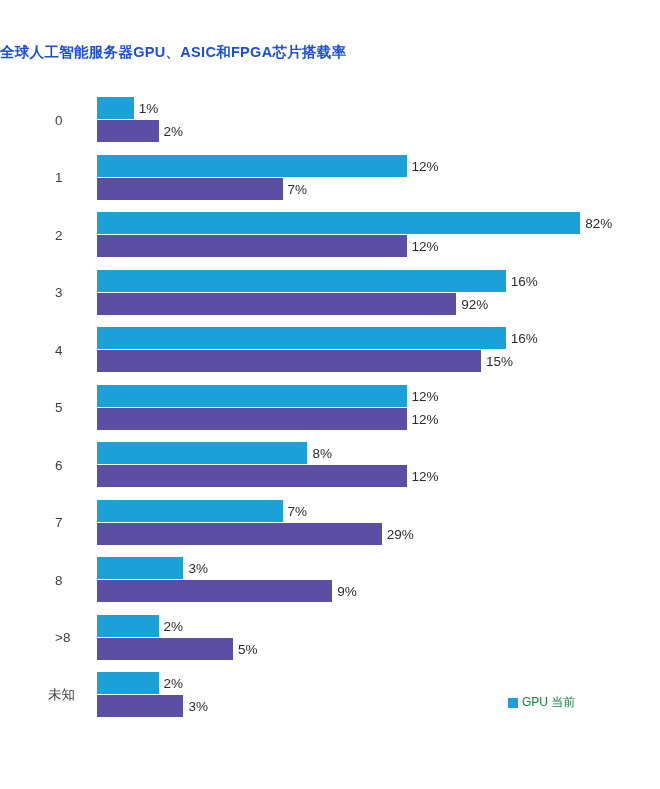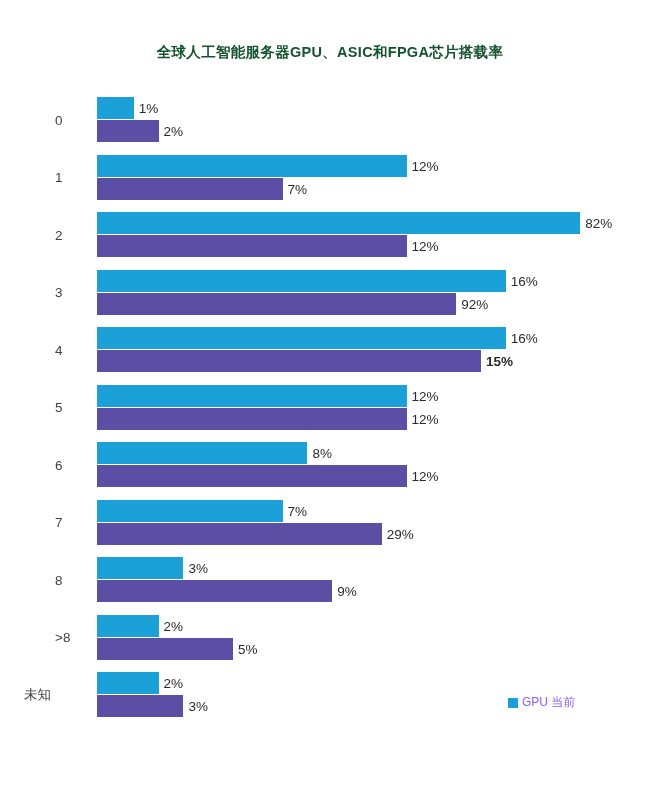--- a/index.html
+++ b/index.html
@@ -20,24 +20,23 @@
     inset: 0;
     background: #ffffff;
   }
 
   
   .chart-title {
     position: absolute;
     left: 0;
     top: 43px;
     width: 660px;
-    text-align: center;
     font-size: 14.5px;
     font-weight: bold;
-    color: #14532d;
+    color: #1d4ed8;
     letter-spacing: 0.3px;
     white-space: nowrap;
   }
 
   
   .plot-area {
     position: absolute;
     left: 0;
     top: 97px;
     width: 660px;
@@ -59,21 +58,21 @@
     height: 46px;
     display: flex;
     align-items: center;
     justify-content: flex-start;
     padding-left: 55px;
     box-sizing: border-box;
     font-size: 13.5px;
     color: #3f3f3f;
     white-space: nowrap;
   }
-  .cat-label.cjk { padding-left: 24px; }
+  .cat-label.cjk { padding-left: 48px; }
 
   .bars-wrap {
     position: absolute;
     left: 97px;
     top: 0;
     height: 46px;
   }
 
   .bar-row {
     position: absolute;
@@ -120,21 +119,21 @@
   .legend-swatch {
     width: 10px;
     height: 10px;
     margin-right: 4px;
     flex: 0 0 auto;
   }
   .legend-swatch.current { background: #1ba1d8; }
   .legend-swatch.future  { background: #5b4ea4; }
   .legend-text {
     font-size: 12px;
-    color: #8b5cf6;
+    color: #15803d;
   }
 
   
   .watermark {
     position: absolute;
     left: 0;
     top: 758px;
     width: 660px;
     text-align: center;
     font-size: 15px;
@@ -206,21 +205,21 @@
       </div>
       <div class="bar-group" style="top: 230px;">
         <div class="cat-label">4</div>
         <div class="bars-wrap">
           <div class="bar-row top" style="width: 478.8px;">
             <div class="bar current" style="width: 408.8px;"></div>
             <span class="bar-value" style="left: 408.8px;">16%</span>
           </div>
           <div class="bar-row bottom" style="width: 454px;">
             <div class="bar future" style="width: 384px;"></div>
-            <span class="bar-value" style="left: 384px; font-weight: bold;">15%</span>
+            <span class="bar-value" style="left: 384px;">15%</span>
           </div>
         </div>
       </div>
       <div class="bar-group" style="top: 287.5px;">
         <div class="cat-label">5</div>
         <div class="bars-wrap">
           <div class="bar-row top" style="width: 379.6px;">
             <div class="bar current" style="width: 309.6px;"></div>
             <span class="bar-value" style="left: 309.6px;">12%</span>
           </div>

